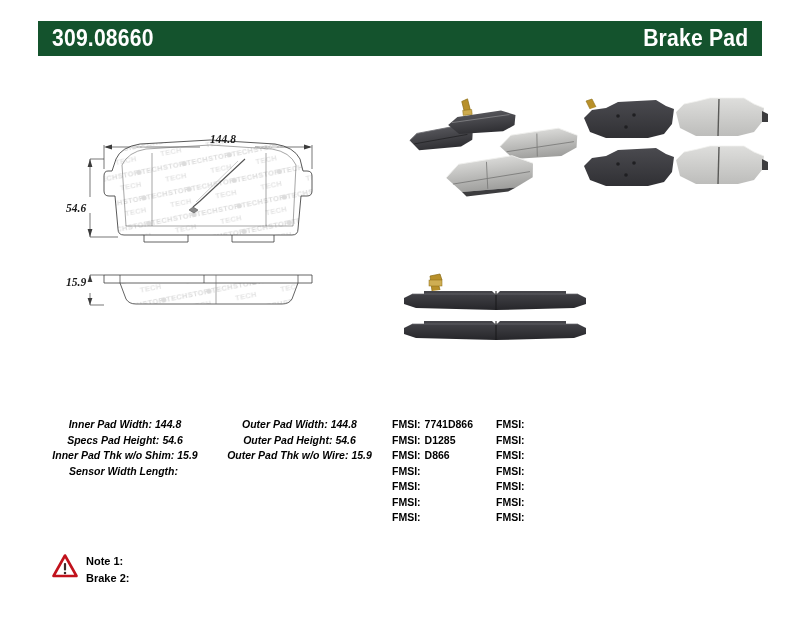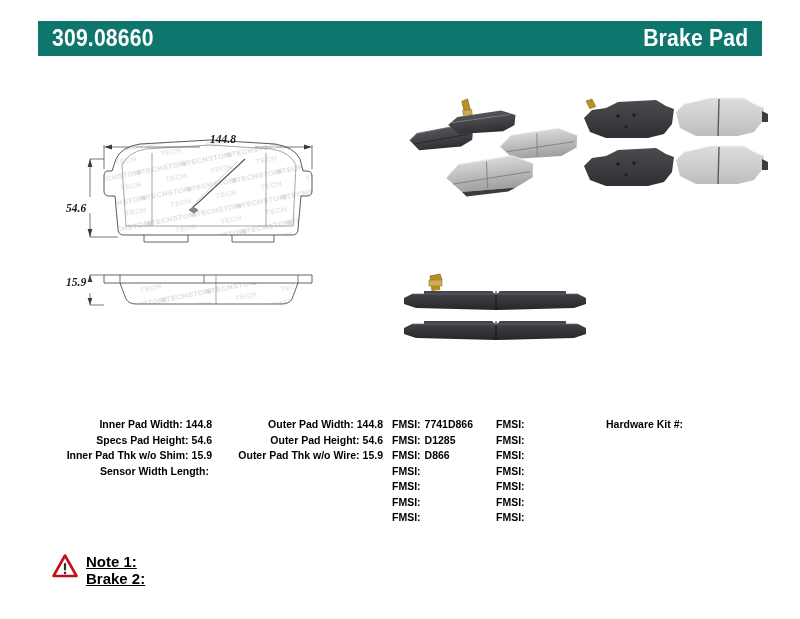--- a/index.html
+++ b/index.html
@@ -17,21 +17,21 @@
     overflow: hidden;
   }
 
   
   #header-bar {
     position: absolute;
     left: 38px;
     top: 21px;
     width: 724px;
     height: 35px;
-    background: #0f766e;
+    background: #14532d;
     display: flex;
     align-items: center;
     justify-content: space-between;
     box-sizing: border-box;
     padding: 0 14px 0 14px;
   }
   #header-bar .hdr-text {
     color: #ffffff;
     font-family: "Liberation Sans Narrow", "Liberation Sans", sans-serif;
     font-weight: bold;
@@ -110,24 +110,25 @@
     font-weight: bold;
   }
   .body-col { box-sizing: border-box; }
   .bc-inner   { width: 178px; }
   .bc-outer   { width: 171px; }
   .bc-fmsi    { width: 209px; display: flex; justify-content: flex-end; }
   .bc-related { width: 172px; }
 
   .spec-row {
     display: flex;
-    justify-content: flex-end;
+    justify-content: center;
     line-height: 15.5px;
     white-space: nowrap;
     padding-right: 4px;
+    font-style: italic;
   }
   .spec-row .lbl { margin-right: 3px; }
   .spec-row .val { min-width: 0; }
 
   .fmsi-sub { width: 104px; }
   .fmsi-row {
     display: flex;
     line-height: 15.5px;
     white-space: nowrap;
     padding-left: 4px;
@@ -148,24 +149,23 @@
     display: flex;
     align-items: flex-start;
   }
   #warning-icon {
     width: 26px;
     height: 26px;
     margin-right: 8px;
     flex: none;
   }
   .note-list {
-    font-size: 15px;
+    font-size: 11px;
     font-weight: bold;
     line-height: 17px;
-    text-decoration: underline;
   }
   .note-line { white-space: nowrap; }
 </style>
 </head>
 <body>
 
 <div id="header-bar">
   <span class="hdr-text">309.08660</span>
   <span class="hdr-text right">Brake Pad</span>
 </div>
@@ -474,26 +474,20 @@
           <span class="lbl">FMSI:</span>
           <span class="val"></span>
         </div>
         <div class="fmsi-row">
           <span class="lbl">FMSI:</span>
           <span class="val"></span>
         </div>
       </div>
     </div>
 
-    <div class="body-col bc-related">
-      <div class="related-row">
-        <span class="lbl">Hardware Kit #:</span>
-        <span class="val"></span>
-      </div>
-    </div>
 
   </div>
 </div>
 
 <div id="notes">
   <svg id="warning-icon" viewBox="0 0 26 26">
     <path d="M13,2.5 L24.5,23 L1.5,23 Z" fill="#ffffff" stroke="#c1121c" stroke-width="2.6" stroke-linejoin="round"></path>
     <rect x="11.9" y="10" width="2.2" height="7.4" rx="0.9" fill="#3a2a2a"></rect>
     <circle cx="13" cy="20.1" r="1.25" fill="#3a2a2a"></circle>
   </svg>

